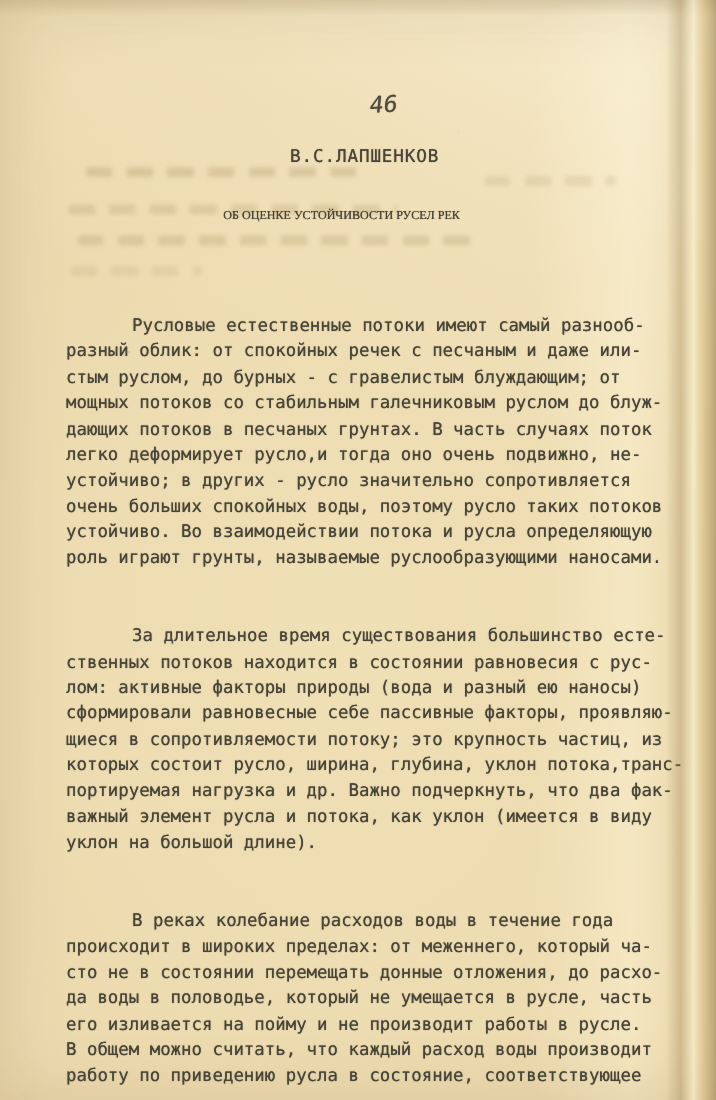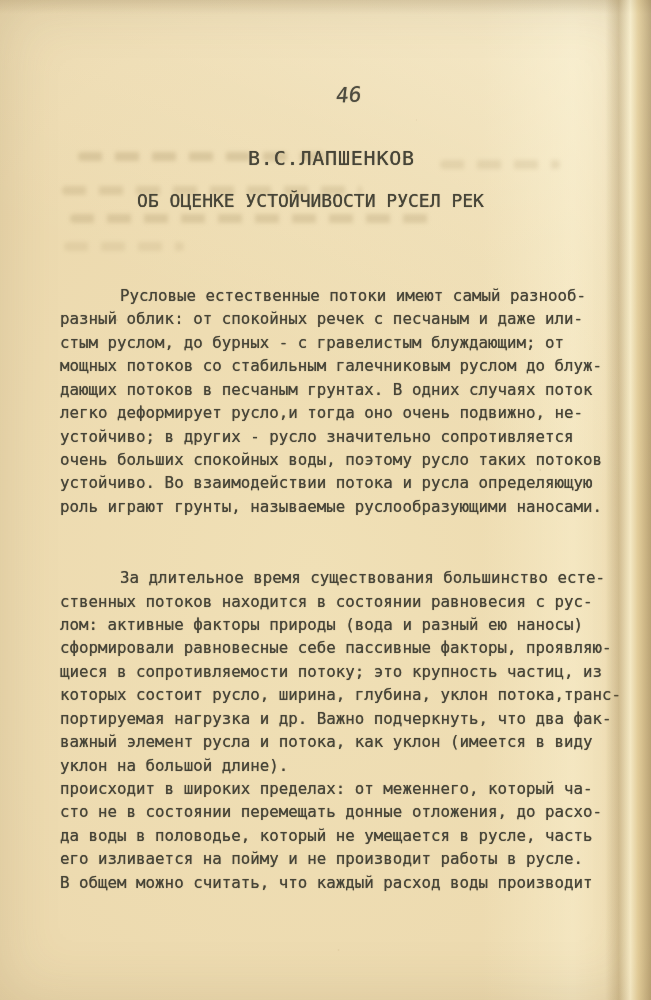--- a/index.html
+++ b/index.html
@@ -49,32 +49,33 @@
       radial-gradient(circle 1px at 37% 76%, rgba(120,95,55,0.25) 0 40%, transparent 60%),
       radial-gradient(circle 2px at 52% 95%, rgba(150,120,70,0.2) 0 40%, transparent 60%);
   }
   .pageno{
     position:absolute;top:83px;left:336px;
     font-size:21px;color:#4e4c40;
     transform:skewX(-9deg) rotate(-3deg);
     text-shadow:0 0 1px rgba(70,65,50,0.7);
   }
   .author{
-    position:absolute;top:146px;left:50%;
+    position:absolute;top:132px;left:50%;
     transform:translateX(-50%);margin-left:6px;
-    font-size:20px;letter-spacing:0.8px;color:var(--ink);
+    font-size:16px;letter-spacing:0.8px;color:var(--ink);
     text-shadow:0 0 0.8px rgba(60,56,44,0.85);
     white-space:nowrap;
   }
   .title{
     position:absolute;top:190px;left:50%;
     transform:translateX(-50%);margin-left:-15px;
-    font-size:18px;color:var(--ink);
+    font-size:11px;color:var(--ink);
     text-shadow:0 0 0.8px rgba(60,56,44,0.85);
     white-space:nowrap;
+    font-family:Liberation Serif, serif;
   }
   .body-text{
     position:absolute;top:236px;left:60px;width:575px;
     font-size:15.8px;line-height:23.42px;color:var(--ink);
     text-shadow:0 0 0.9px rgba(62,58,46,0.8);
   }
   .line{white-space:pre;}
   .line.first{padding-left:60px;margin-top:48px;}
   
   .ghost{
@@ -103,43 +104,45 @@
   <div class="pageno">46</div>
   <div class="author">В.С.ЛАПШЕНКОВ</div>
   <div class="title">ОБ ОЦЕНКЕ УСТОЙЧИВОСТИ РУСЕЛ РЕК</div>
 
   <div class="body-text">
       <div>
         <div class="line first">Русловые естественные потоки имеют самый разнооб-</div>
         <div class="line">разный облик: от спокойных речек с песчаным и даже или-</div>
         <div class="line">стым руслом, до бурных - с гравелистым блуждающим; от</div>
         <div class="line">мощных потоков со стабильным галечниковым руслом до блуж-</div>
-        <div class="line">дающих потоков в песчаным грунтах. В одних случаях поток</div>
+        <div class="line">дающих потоков в песчаных грунтах. В часть случаях поток</div>
         <div class="line">легко деформирует русло,и тогда оно очень подвижно, не-</div>
         <div class="line">устойчиво; в других - русло значительно сопротивляется</div>
         <div class="line">очень больших спокойных воды, поэтому русло таких потоков</div>
         <div class="line">устойчиво. Во взаимодействии потока и русла определяющую</div>
         <div class="line">роль играют грунты, называемые руслообразующими наносами.</div>
       </div>
       <div>
         <div class="line first">За длительное время существования большинство есте-</div>
         <div class="line">ственных потоков находится в состоянии равновесия с рус-</div>
         <div class="line">лом: активные факторы природы (вода и разный ею наносы)</div>
         <div class="line">сформировали равновесные себе пассивные факторы, проявляю-</div>
         <div class="line">щиеся в сопротивляемости потоку; это крупность частиц, из</div>
         <div class="line">которых состоит русло, ширина, глубина, уклон потока,транс-</div>
         <div class="line">портируемая нагрузка и др. Важно подчеркнуть, что два фак-</div>
         <div class="line">важный элемент русла и потока, как уклон (имеется в виду</div>
         <div class="line">уклон на большой длине).</div>
       </div>
       <div>
+        <div class="line first">В реках колебание расходов воды в течение года</div>
         <div class="line">происходит в широких пределах: от меженнего, который ча-</div>
         <div class="line">сто не в состоянии перемещать донные отложения, до расхо-</div>
         <div class="line">да воды в половодье, который не умещается в русле, часть</div>
         <div class="line">его изливается на пойму и не производит работы в русле.</div>
         <div class="line">В общем можно считать, что каждый расход воды производит</div>
+        <div class="line">работу по приведению русла в состояние, соответствующее</div>
       </div>
     </div>
 
   <div class="grain"></div>
   <div class="edge-top"></div>
   <div class="edge-right"></div>
 </div>
 
 </body></html>

